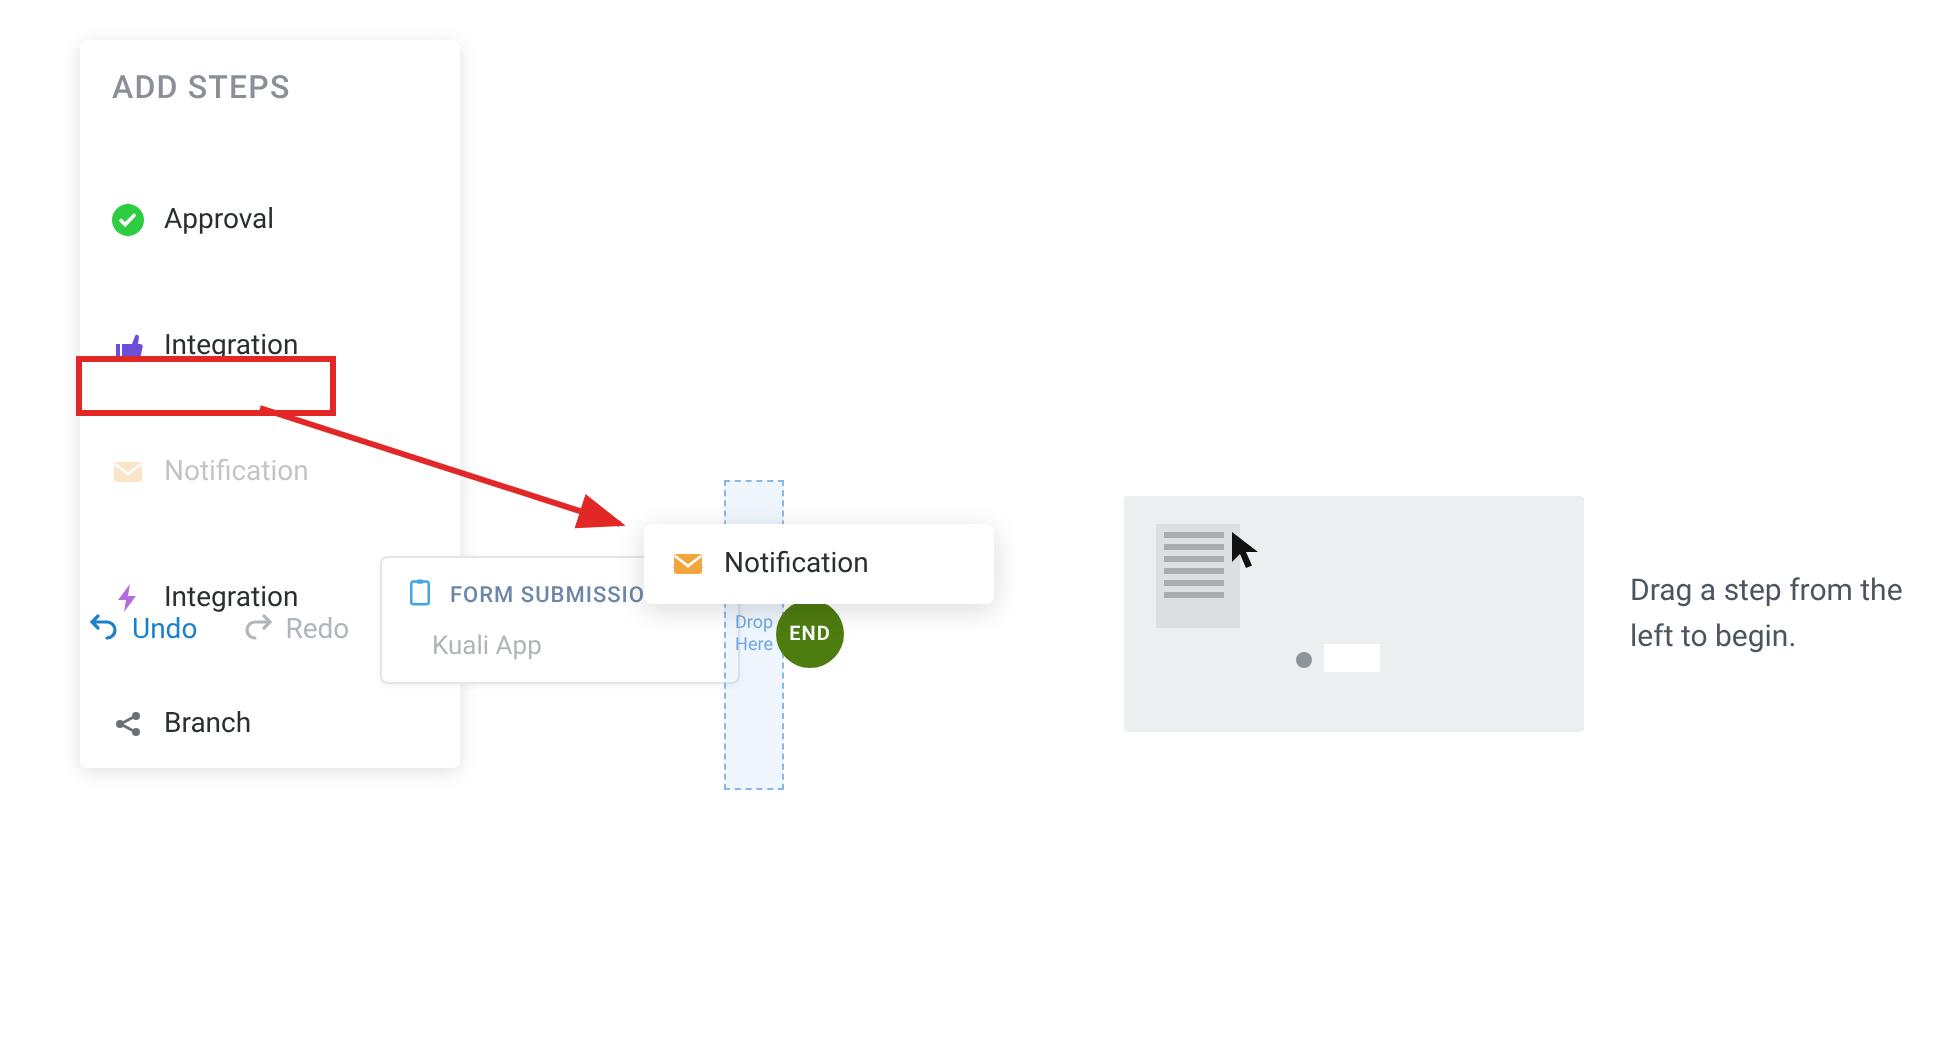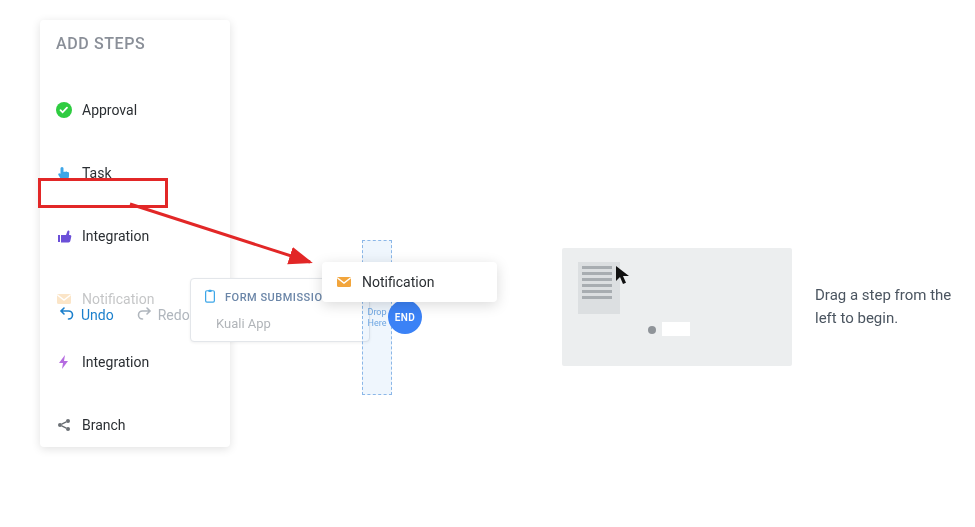--- a/index.html
+++ b/index.html
@@ -47,21 +47,21 @@
     left: 38px;
     top: 178px;
     width: 130px;
     height: 30px;
     border: 3px solid #e22727;
     pointer-events: none;
   }
 
   .undo-redo {
     position: absolute;
-    left: 59px;
+    left: 44px;
     top: 305px;
     display: flex;
     gap: 22px;
     align-items: center;
     font-size: 14px;
   }
   .undo { color: #1a7fcc; display: flex; align-items: center; gap: 6px; }
   .redo { color: #b0b6bd; display: flex; align-items: center; gap: 6px; }
 
   .form-card {
@@ -94,21 +94,21 @@
     height: 155px;
     border: 1.5px dashed #8bb7e8;
     background: rgba(150,195,240,0.15);
     display: flex; flex-direction: column; align-items: center; justify-content: center;
     font-size: 9px; color: #6ea6e2; line-height: 1.2; text-align: center;
   }
   .end-badge {
     position: absolute;
     left: 388px; top: 300px;
     width: 34px; height: 34px;
-    background: #3b82f6;
+    background: #4d7c0f;
     color: #fff;
     border-radius: 50%;
     display: flex; align-items: center; justify-content: center;
     font-size: 10px; font-weight: 600; letter-spacing: 0.5px;
   }
 
   .drag-chip {
     position: absolute;
     left: 322px;
     top: 262px;
@@ -162,28 +162,20 @@
   <div class="step-item">
     <span class="ic">
       <svg viewBox="0 0 16 16" width="16" height="16">
           <circle cx="8" cy="8" r="8" fill="#2ecc40"></circle>
           <path d="M4.5 8.2l2.1 2.1 4.4-4.6" stroke="#fff" stroke-width="1.8" fill="none" stroke-linecap="round"></path>
         </svg>
     </span>
     <span>Approval</span>
   </div>
 
-  <div class="step-item">
-    <span class="ic">
-      <svg viewBox="0 0 16 16" width="16" height="16">
-          <path d="M6 2c1 0 1.5.8 1.5 1.8V7c.6-.4 1.2-.5 1.8-.1.6-.5 1.4-.4 1.9.1.7-.3 1.8 0 1.8 1.5v2.8c0 2-1.6 3.7-4 3.7H7.5c-1.8 0-2.6-1-3.4-2.3L2.4 10c-.5-.9.3-1.9 1.3-1.6l.8.3V3.8C4.5 2.8 5 2 6 2z" fill="#3da6e8"></path>
-        </svg>
-    </span>
-    <span>Task</span>
-  </div>
 
   <div class="step-item">
     <span class="ic">
       <svg viewBox="0 0 16 16" width="16" height="16">
           <path d="M2 7h2v7H2zM5 7h5l1.5-4c.4-1 2-.6 2 .5L13 7h1c1 0 1.5.8 1.3 1.6l-1 4.5c-.2.8-.8 1.4-1.7 1.4H5z" fill="#6b4fd8"></path>
         </svg>
     </span>
     <span>Integration</span>
   </div>
 

